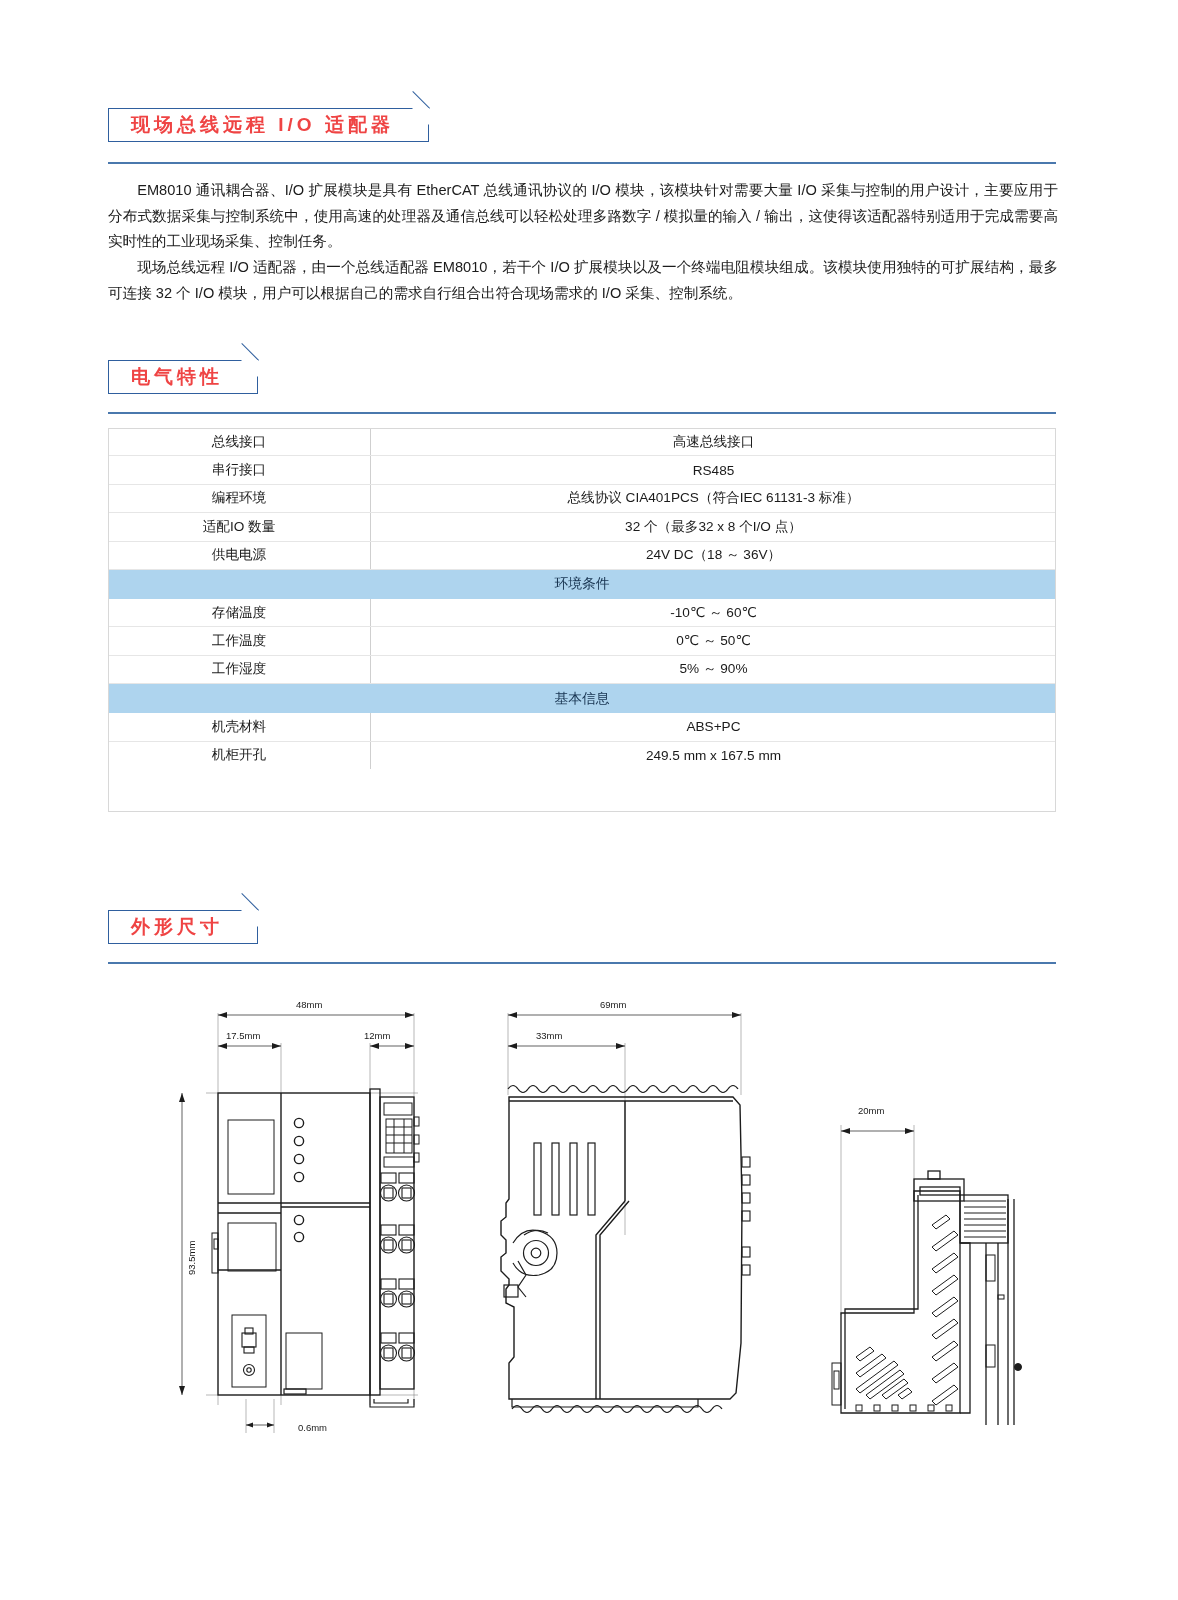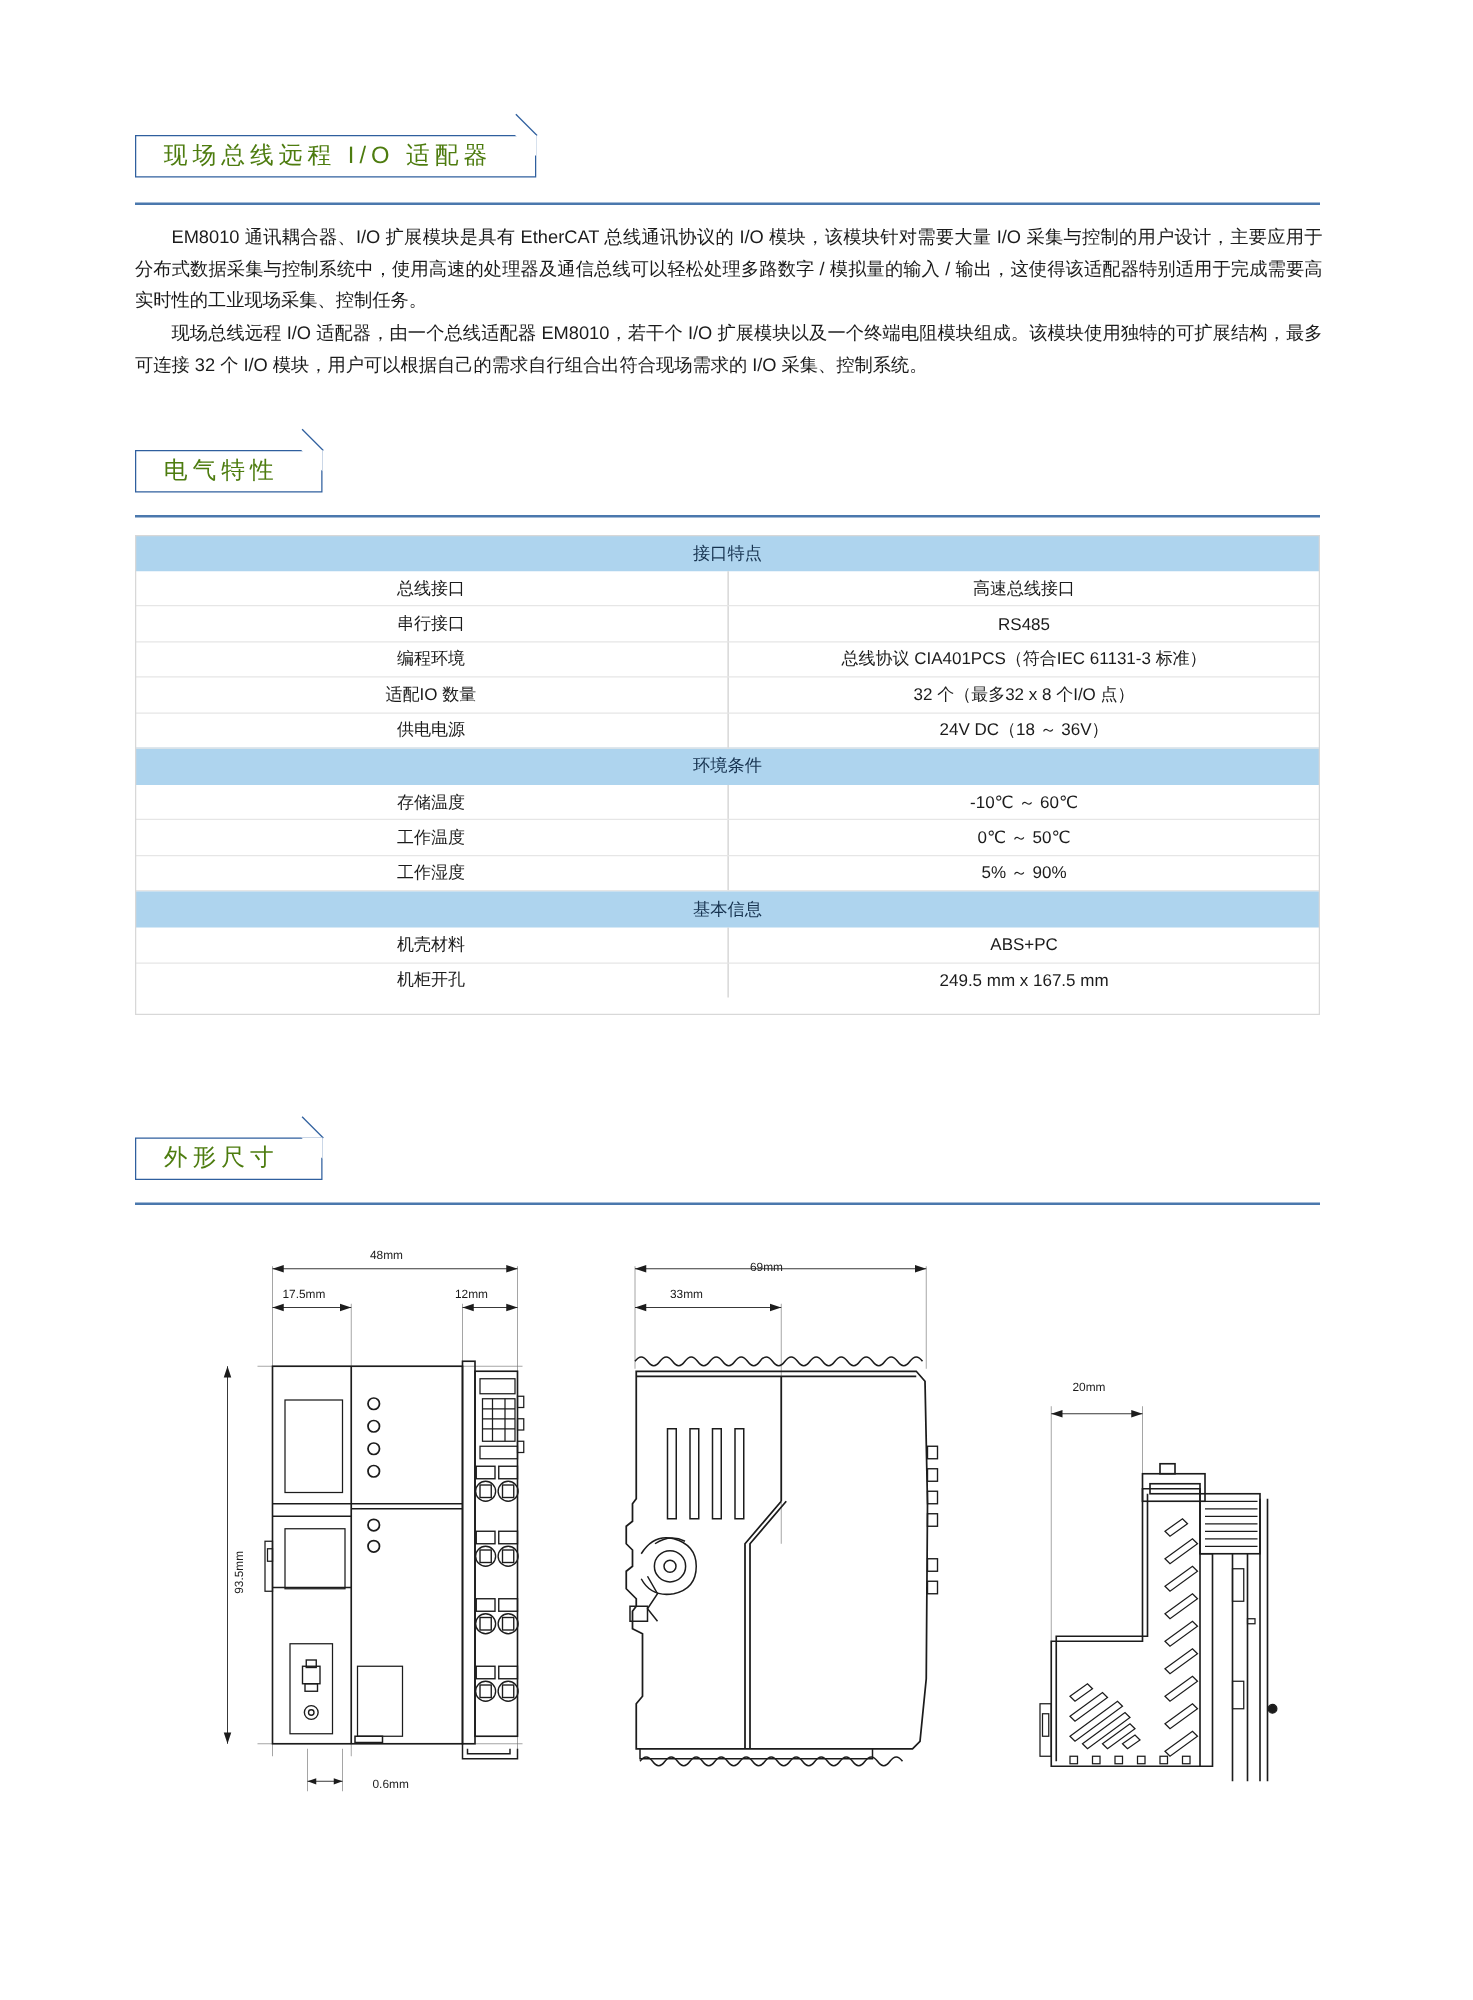--- a/index.html
+++ b/index.html
@@ -27,23 +27,23 @@
   .section-head {
     position: absolute;
     left: 108px;
   }
   .badge {
     position: relative;
     display: inline-block;
     height: 34px;
     box-sizing: border-box;
     border: 1.4px solid #2f5f9e;
-    color: #4d7c0f;
+    color: #ef4444;
     font-size: 19px;
-    font-weight: normal;
+    font-weight: bold;
     letter-spacing: 4px;
     line-height: 32px;
     padding: 0 34px 0 22px;
     background: #ffffff;
   }
   
   .badge::after {
     content: "";
     position: absolute;
     right: -1.4px;
@@ -173,23 +173,20 @@
   <div class="para" style="top:255px;">现场总线远程 I/O 适配器，由一个总线适配器 EM8010，若干个 I/O 扩展模块以及一个终端电阻模块组成。该模块使用独特的可扩展结构，最多可连接 32 个 I/O 模块，用户可以根据自己的需求自行组合出符合现场需求的 I/O 采集、控制系统。</div>
 
   <div class="section-head" style="top:360px;">
     <div class="badge">电气特性</div>
   </div>
   <div class="rule" style="top:412px;"></div>
 
   <table class="spec-table">
     <tbody>
 
-      <tr class="group">
-        <td colspan="2">接口特点</td>
-      </tr>
       <tr class="item">
         <td class="k">总线接口</td>
         <td class="v">高速总线接口</td>
       </tr>
       <tr class="item">
         <td class="k">串行接口</td>
         <td class="v">RS485</td>
       </tr>
       <tr class="item">
         <td class="k">编程环境</td>
@@ -383,21 +380,21 @@
 
         <g class="ln" stroke-width="1">
           <rect x="246" y="132" width="5" height="9"></rect>
           <rect x="246" y="150" width="5" height="9"></rect>
           <rect x="246" y="168" width="5" height="9"></rect>
         </g>
       </svg>
     </div>
 
     <div class="dwg" style="left:360px; top:0;">
-      <span class="dim-label" style="left:132px; top:14px;margin-top:10px;">69mm</span>
+      <span class="dim-label" style="left:132px; top:14px;">69mm</span>
       <span class="dim-label" style="left:68px; top:45px;">33mm</span>
 
       <svg width="310" height="460" viewBox="0 0 310 460">
 
         <g class="thin">
           <line x1="40" y1="28" x2="40" y2="110"></line>
           <line x1="273" y1="28" x2="273" y2="110"></line>
           <line x1="157" y1="58" x2="157" y2="250"></line>
         </g>
 

